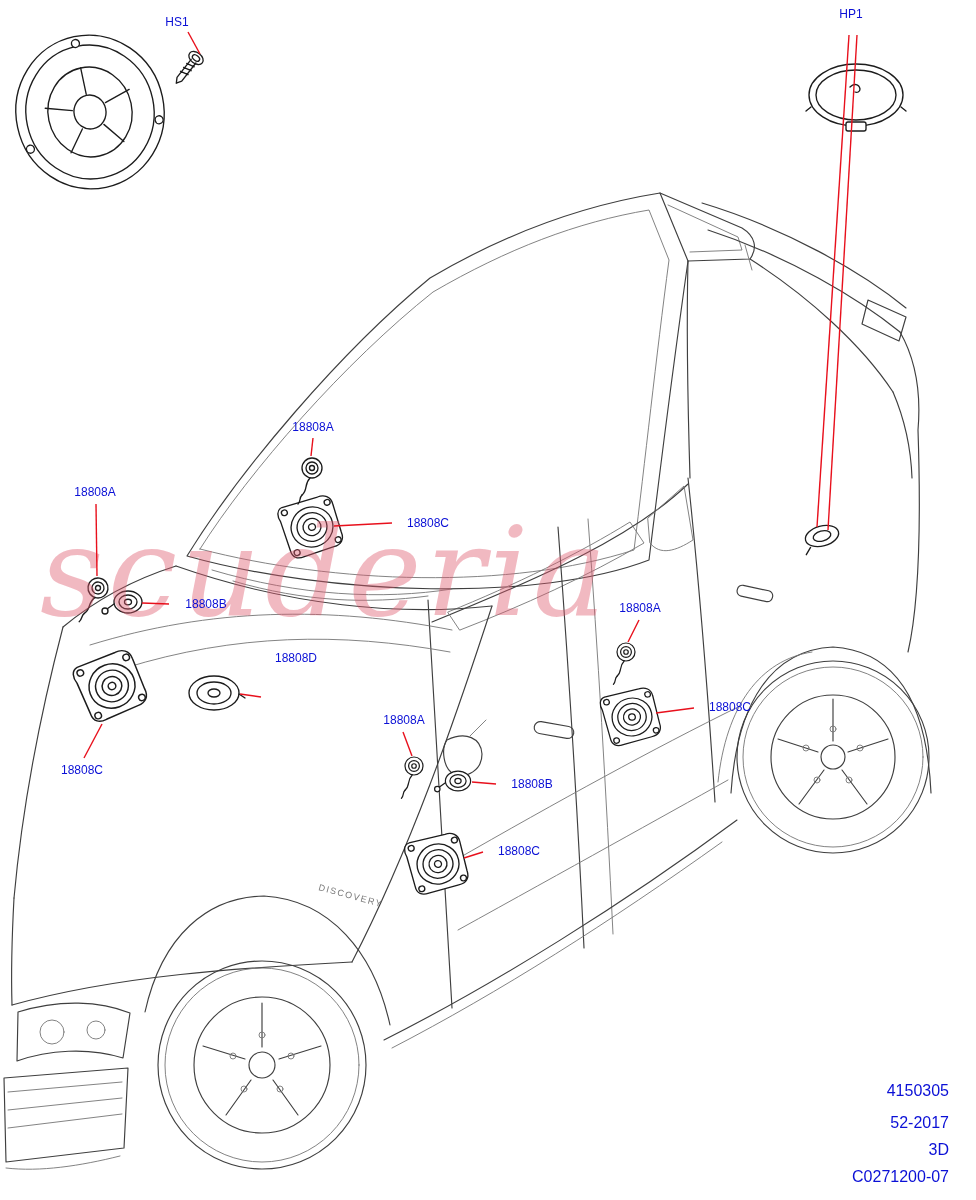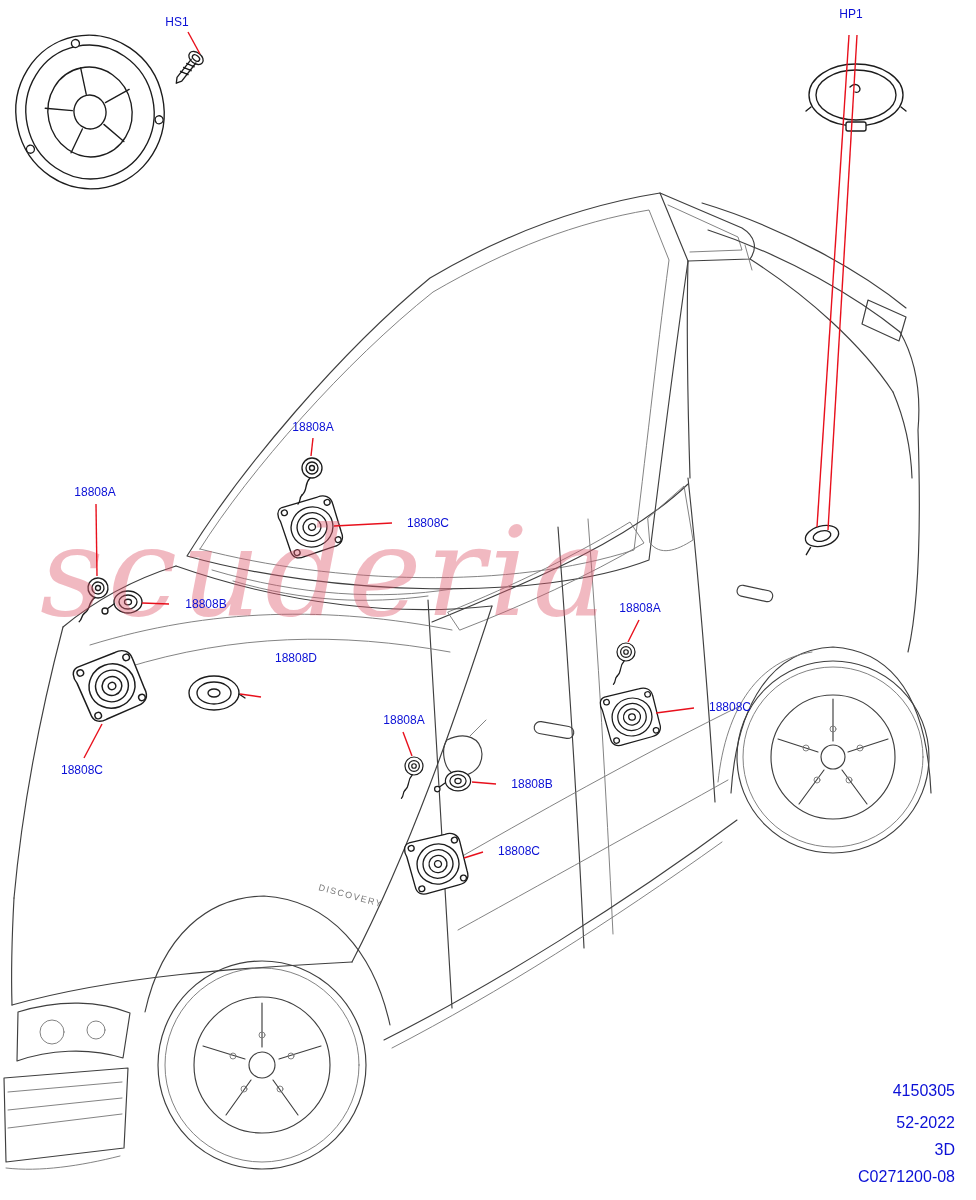--- a/index.html
+++ b/index.html
@@ -15,21 +15,21 @@
   .partline{stroke:var(--part-ink,#1c1c1c);stroke-width:1.35;fill:none;stroke-linecap:round}
   .red{stroke:var(--leader-red,#e8101c);stroke-width:1.4;fill:none}
   .badge{font:9px "Liberation Sans",sans-serif;fill:#7a7a7a;letter-spacing:1.5px;stroke:none}
   .callout{position:absolute;transform:translate(-50%,-50%);font-size:12px;
            color:var(--label-blue,#0b10d6);white-space:nowrap;z-index:40}
   .wm-brand{position:absolute;left:40px;top:500px;z-index:20;
             font-family:"DejaVu Serif",serif;font-style:italic;font-weight:normal;
             font-size:124px;letter-spacing:4px;color:var(--watermark-pink,#e05a6e);opacity:.42}
   .wm-tag{position:absolute;left:66px;top:634px;z-index:20;font-size:44px;
           letter-spacing:44px;word-spacing:26px;color:var(--watermark-gray,#a89ba0);opacity:.45}
-  .footline{position:absolute;right:21px;text-align:center;font-size:16px;
+  .footline{position:absolute;right:27px;text-align:center;font-size:16px;
             color:var(--label-blue,#0b10d6);z-index:40}
 </style>
 </head>
 <body>
 
 <div id="stage">
 
   <svg id="art" width="976" height="1200" viewBox="0 0 976 1200">
 
     <defs>
@@ -238,17 +238,17 @@
   <div class="callout" style="left:206px;top:604px">18808B</div>
   <div class="callout" style="left:640px;top:608px">18808A</div>
   <div class="callout" style="left:296px;top:658px">18808D</div>
   <div class="callout" style="left:730px;top:707px">18808C</div>
   <div class="callout" style="left:404px;top:720px">18808A</div>
   <div class="callout" style="left:82px;top:770px">18808C</div>
   <div class="callout" style="left:532px;top:784px">18808B</div>
   <div class="callout" style="left:519px;top:851px">18808C</div>
 
   <div class="footline" style="top:1082px">4150305</div>
-  <div class="footline" style="top:1114px">52-2022</div>
+  <div class="footline" style="top:1114px">52-2017</div>
   <div class="footline" style="top:1141px">3D</div>
-  <div class="footline" style="top:1168px">C0271200-08</div>
+  <div class="footline" style="top:1168px">C0271200-07</div>
 
 </div>
 
 </body></html>

